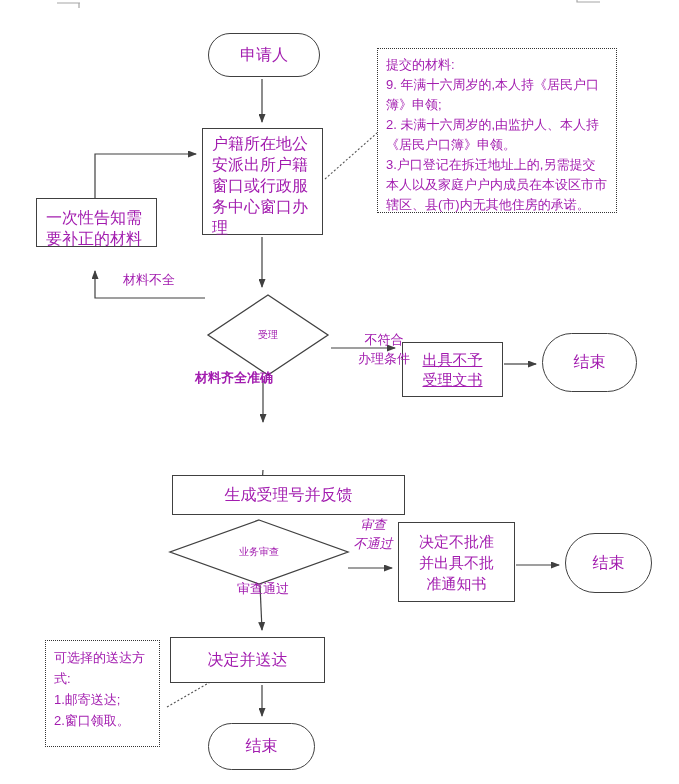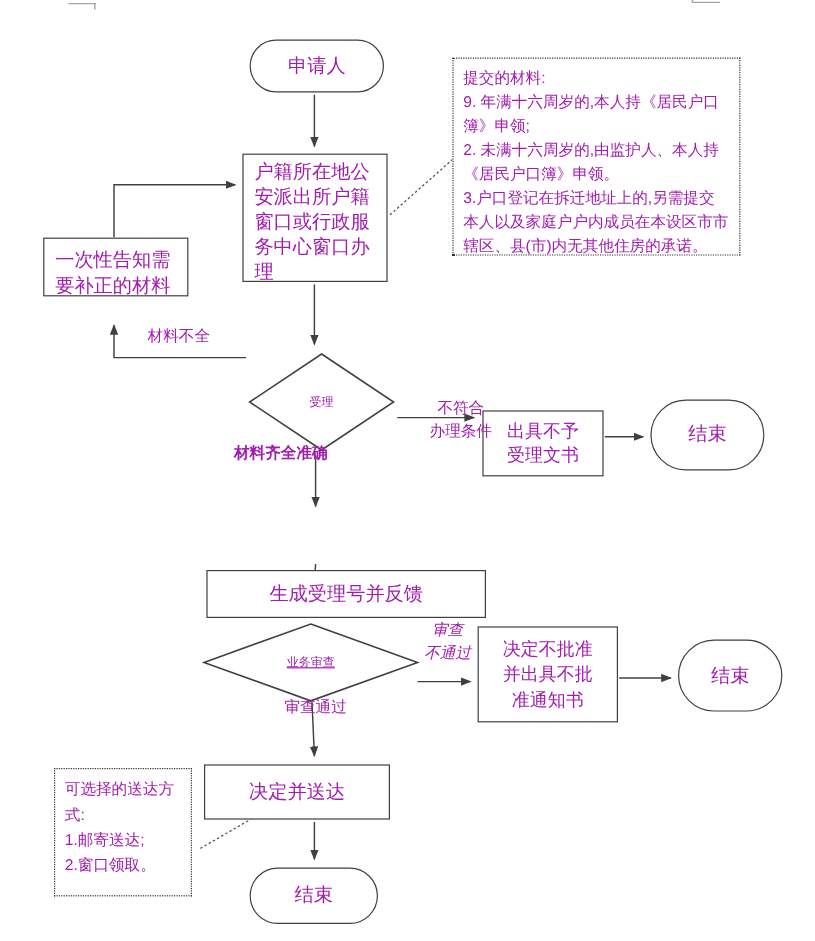--- a/index.html
+++ b/index.html
@@ -23,21 +23,21 @@
     padding:6px 8px;white-space:pre-line;z-index:2;text-align:left;
   }
   .dlabel{
     position:absolute;z-index:3;display:flex;align-items:center;
     justify-content:center;text-align:center;font-size:10px;
   }
   .elabel{
     position:absolute;z-index:3;font-size:13px;line-height:19px;
     white-space:pre-line;text-align:center;
   }
-  .wrap4{width:4.1em;margin:0 auto;}
+  .wrap4{width:4.1em;margin:0 auto;text-decoration:underline;}
   .wrap5{width:5.1em;margin:0 auto;}
 </style>
 </head>
 <body>
 
 <div class="canvas">
 
   <svg class="wires" width="679" height="784" viewBox="0 0 679 784">
     <defs>
       <marker id="arr" markerWidth="9" markerHeight="7" refX="8" refY="3.5" orient="auto" markerUnits="userSpaceOnUse">
@@ -95,21 +95,21 @@
   <div class="note" style="left:377px;top:48px;width:240px;height:165px;">提交的材料:
 9. 年满十六周岁的,本人持《居民户口簿》申领;
 2. 未满十六周岁的,由监护人、本人持《居民户口簿》申领。
 3.户口登记在拆迁地址上的,另需提交本人以及家庭户户内成员在本设区市市辖区、县(市)内无其他住房的承诺。</div>
 
   <div class="note" style="left:45px;top:640px;width:115px;height:107px;line-height:21px;">可选择的送达方式:
 1.邮寄送达;
 2.窗口领取。</div>
 
   <div class="dlabel" style="left:208px;top:297px;width:120px;height:76px;">受理</div>
-  <div class="dlabel" style="left:170px;top:522px;width:178px;height:60px;text-decoration:underline;">业务审查</div>
+  <div class="dlabel" style="left:170px;top:522px;width:178px;height:60px;">业务审查</div>
 
   <div class="elabel" style="left:116px;top:270px;width:66px;">材料不全</div>
   <div class="elabel" style="left:331px;top:330px;width:58px;margin-left:24px;">不符合
 办理条件</div>
   <div class="elabel" style="left:193px;top:368px;width:82px;font-weight:bold;">材料齐全准确</div>
   <div class="elabel" style="left:349px;top:515px;width:48px;font-style:italic;">审查
 不通过</div>
   <div class="elabel" style="left:235px;top:579px;width:56px;">审查通过</div>
 
 </div>

